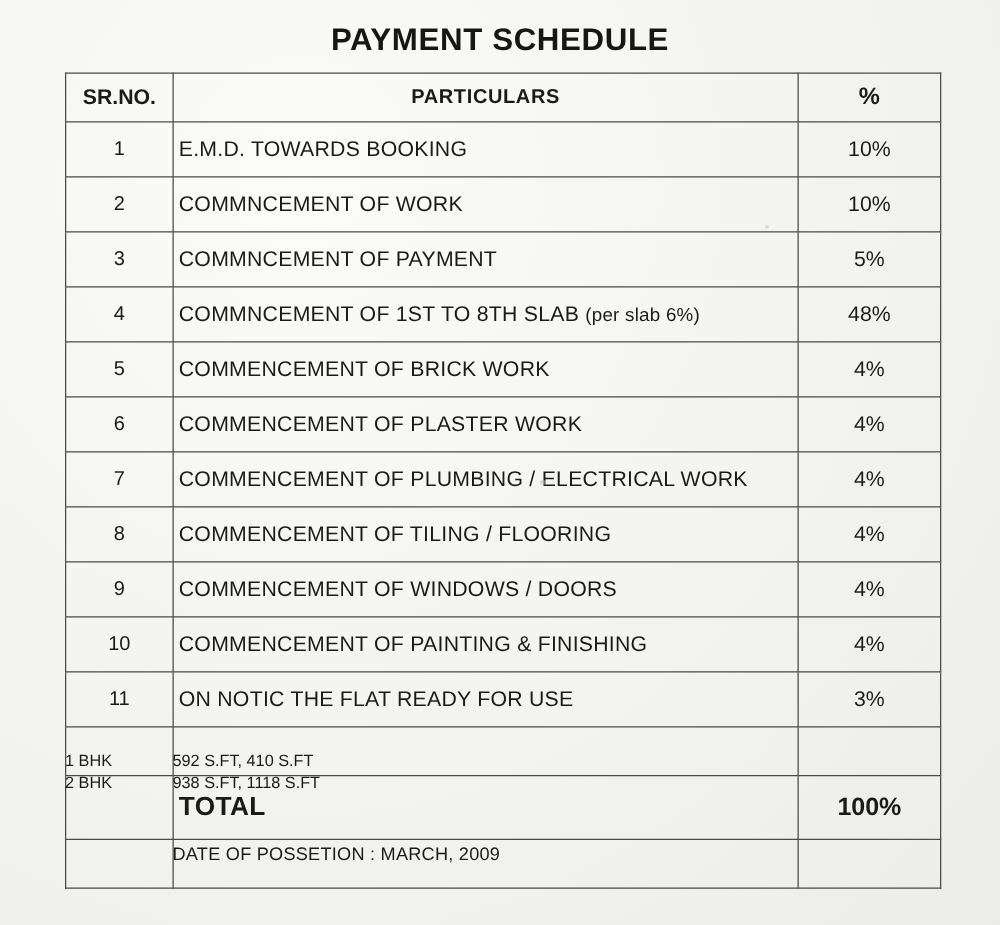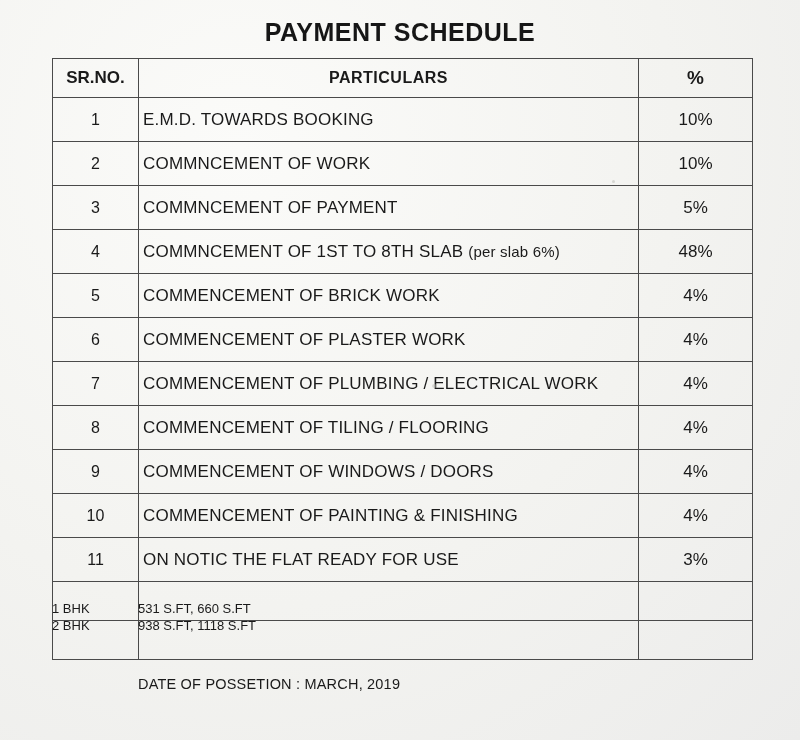--- a/index.html
+++ b/index.html
@@ -194,36 +194,41 @@
       <tr>
         <td class="cell-sr">11</td>
         <td class="cell-part"><span>ON NOTIC THE FLAT READY FOR USE</span> <span class="small"></span></td>
         <td class="cell-pct">3%</td>
       </tr>
       <tr class="row-blank">
         <td></td>
         <td></td>
         <td></td>
       </tr>
+      <tr class="row-total">
+        <td></td>
+        <td class="total-label">TOTAL</td>
+        <td class="total-pct">100%</td>
+      </tr>
       <tr class="row-tail">
         <td></td>
         <td></td>
         <td></td>
       </tr>
     </tbody>
   </table>
 
   <div class="notes">
     <div class="notes-row">
       <div class="notes-key">1 BHK</div>
-      <div class="notes-val">531 S.FT, 660 S.FT</div>
+      <div class="notes-val">592 S.FT, 410 S.FT</div>
     </div>
     <div class="notes-row">
       <div class="notes-key">2 BHK</div>
       <div class="notes-val">938 S.FT, 1118 S.FT</div>
     </div>
   </div>
 
-  <div class="possession">DATE OF POSSETION : MARCH, 2019</div>
+  <div class="possession">DATE OF POSSETION : MARCH, 2009</div>
 
   <div class="speck" style="left:612px; top:180px; width:3px; height:3px;"></div>
   <div class="speck" style="left:432px; top:384px; width:5px; height:4px;"></div>
 </div>
 
 </body></html>

